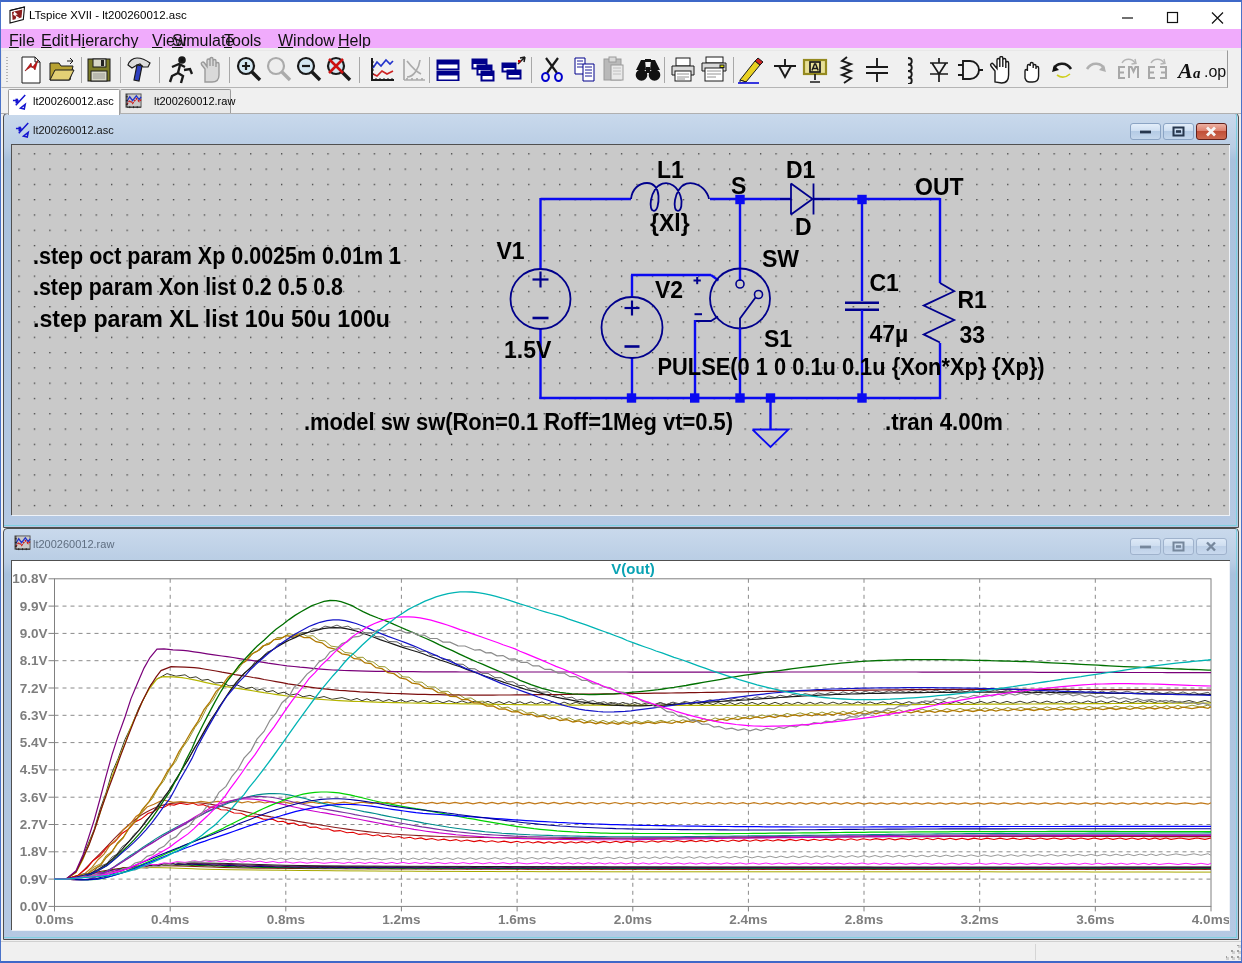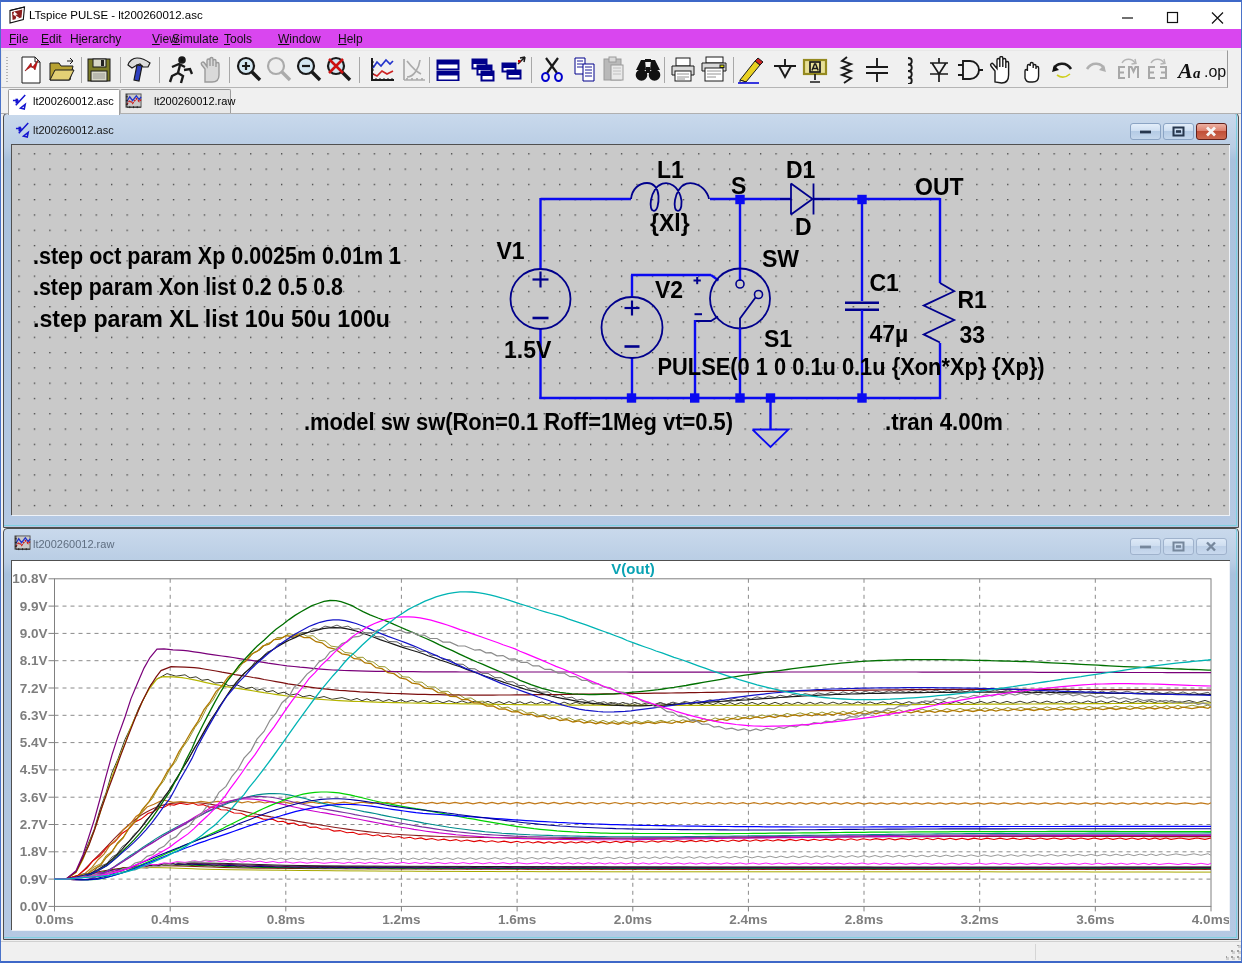--- a/index.html
+++ b/index.html
@@ -1,20 +1,20 @@
 <!DOCTYPE html>
 <html><head><meta charset="utf-8"><style>
 *{margin:0;padding:0;box-sizing:border-box}
 html,body{width:1242px;height:963px;overflow:hidden;font-family:"Liberation Sans",sans-serif;background:#fff}
 .abs{position:absolute}
 #win{position:absolute;left:0;top:0;width:1242px;height:963px;background:#fff}
 #bord{position:absolute;left:0;top:0;width:1242px;height:963px;border:1px solid #4a73c9;border-top:2px solid #3e68c8;border-bottom:2px solid #3e68c8;z-index:50;pointer-events:none}
 #titlebar{position:absolute;left:0;top:2px;width:100%;height:27px;background:#fff;color:#000;font-size:11.5px}
 #titlebar .txt{position:absolute;left:29px;top:7px}
-#menubar{position:absolute;left:0;top:29px;width:100%;height:19px;background:#d946ef;font-size:12px;color:#111}
+#menubar{position:absolute;left:0;top:29px;width:100%;height:19px;background:#f0abfc;font-size:16px;color:#111}
 #menubar span.m{position:absolute;top:3px}
 #menubar u{text-decoration:underline}
 #toolbar{position:absolute;left:0;top:48px;width:100%;height:41px;background:#f0f0f0}
 #toolbar .tbpanel{position:absolute;left:1px;top:2px;width:1227px;height:38px;background:#f0f0f0;border:1px solid #e8e8e8;border-right:1px solid #9a9a9a;border-bottom:1px solid #b5b5b5}
 .sep{position:absolute;top:6px;width:1px;height:26px;background:#a8a8a8}
 .ticon{position:absolute;top:5px;width:28px;height:28px}
 #tabbar{position:absolute;left:0;top:89px;width:100%;height:26px;background:#f0f0f0;font-size:11px}
 .tab{position:absolute;top:0px;height:24px;border:1px solid #9c9c9c;border-bottom:none;border-radius:2px 2px 0 0}
 #mdibg{position:absolute;left:1px;top:115px;width:1240px;height:826px;background:#f0f0f0}
 .child{position:absolute;border:1px solid #4e4e4e;border-radius:4px 4px 0 0;background:linear-gradient(to bottom,#c9d9ec 0%,#b9cde4 8%,#a8c1dd 11%,#b5c9e3 100%)}
@@ -34,21 +34,21 @@
 </style></head>
 <body>
 <div id="win">
 <div id="titlebar">
       <svg class="abs" style="left:8px;top:4px" width="19" height="19" viewBox="0 0 19 19">
         <path d="M2 4.5L16.5 1l-1.2 12.5L2 17z" fill="#fff" stroke="#111" stroke-width="1.1"></path>
         <path d="M4 6l10.3-2.4-.8 8L4.6 14z" fill="#8c1d1d"></path>
         <path d="M6.2 5.5l3.6 3-2.6.4 4.6 3.4-4.4.9 1-2.4-3.2-2z" fill="#fff"></path>
         <path d="M2 4.5L16.5 1" stroke="#111" stroke-width="1.1" fill="none"></path>
       </svg>
-      <span class="txt">LTspice PULSE - lt200260012.asc</span>
+      <span class="txt">LTspice XVII - lt200260012.asc</span>
       <svg class="abs" style="left:1090px;top:2px" width="150" height="27" viewBox="0 0 150 27">
 <path d="M32 14h11" stroke="#111" stroke-width="1.2"></path>
 <rect x="77.5" y="8.5" width="10" height="10" fill="none" stroke="#111" stroke-width="1.2"></rect>
 <path d="M122 8.5l11 11M133 8.5l-11 11" stroke="#111" stroke-width="1.2"></path>
       </svg>
     </div>
 <div id="menubar">
       <span class="m" style="left:9px"><u>F</u>ile</span>
       <span class="m" style="left:41px"><u>E</u>dit</span>
       <span class="m" style="left:70px">H<u>i</u>erarchy</span>

